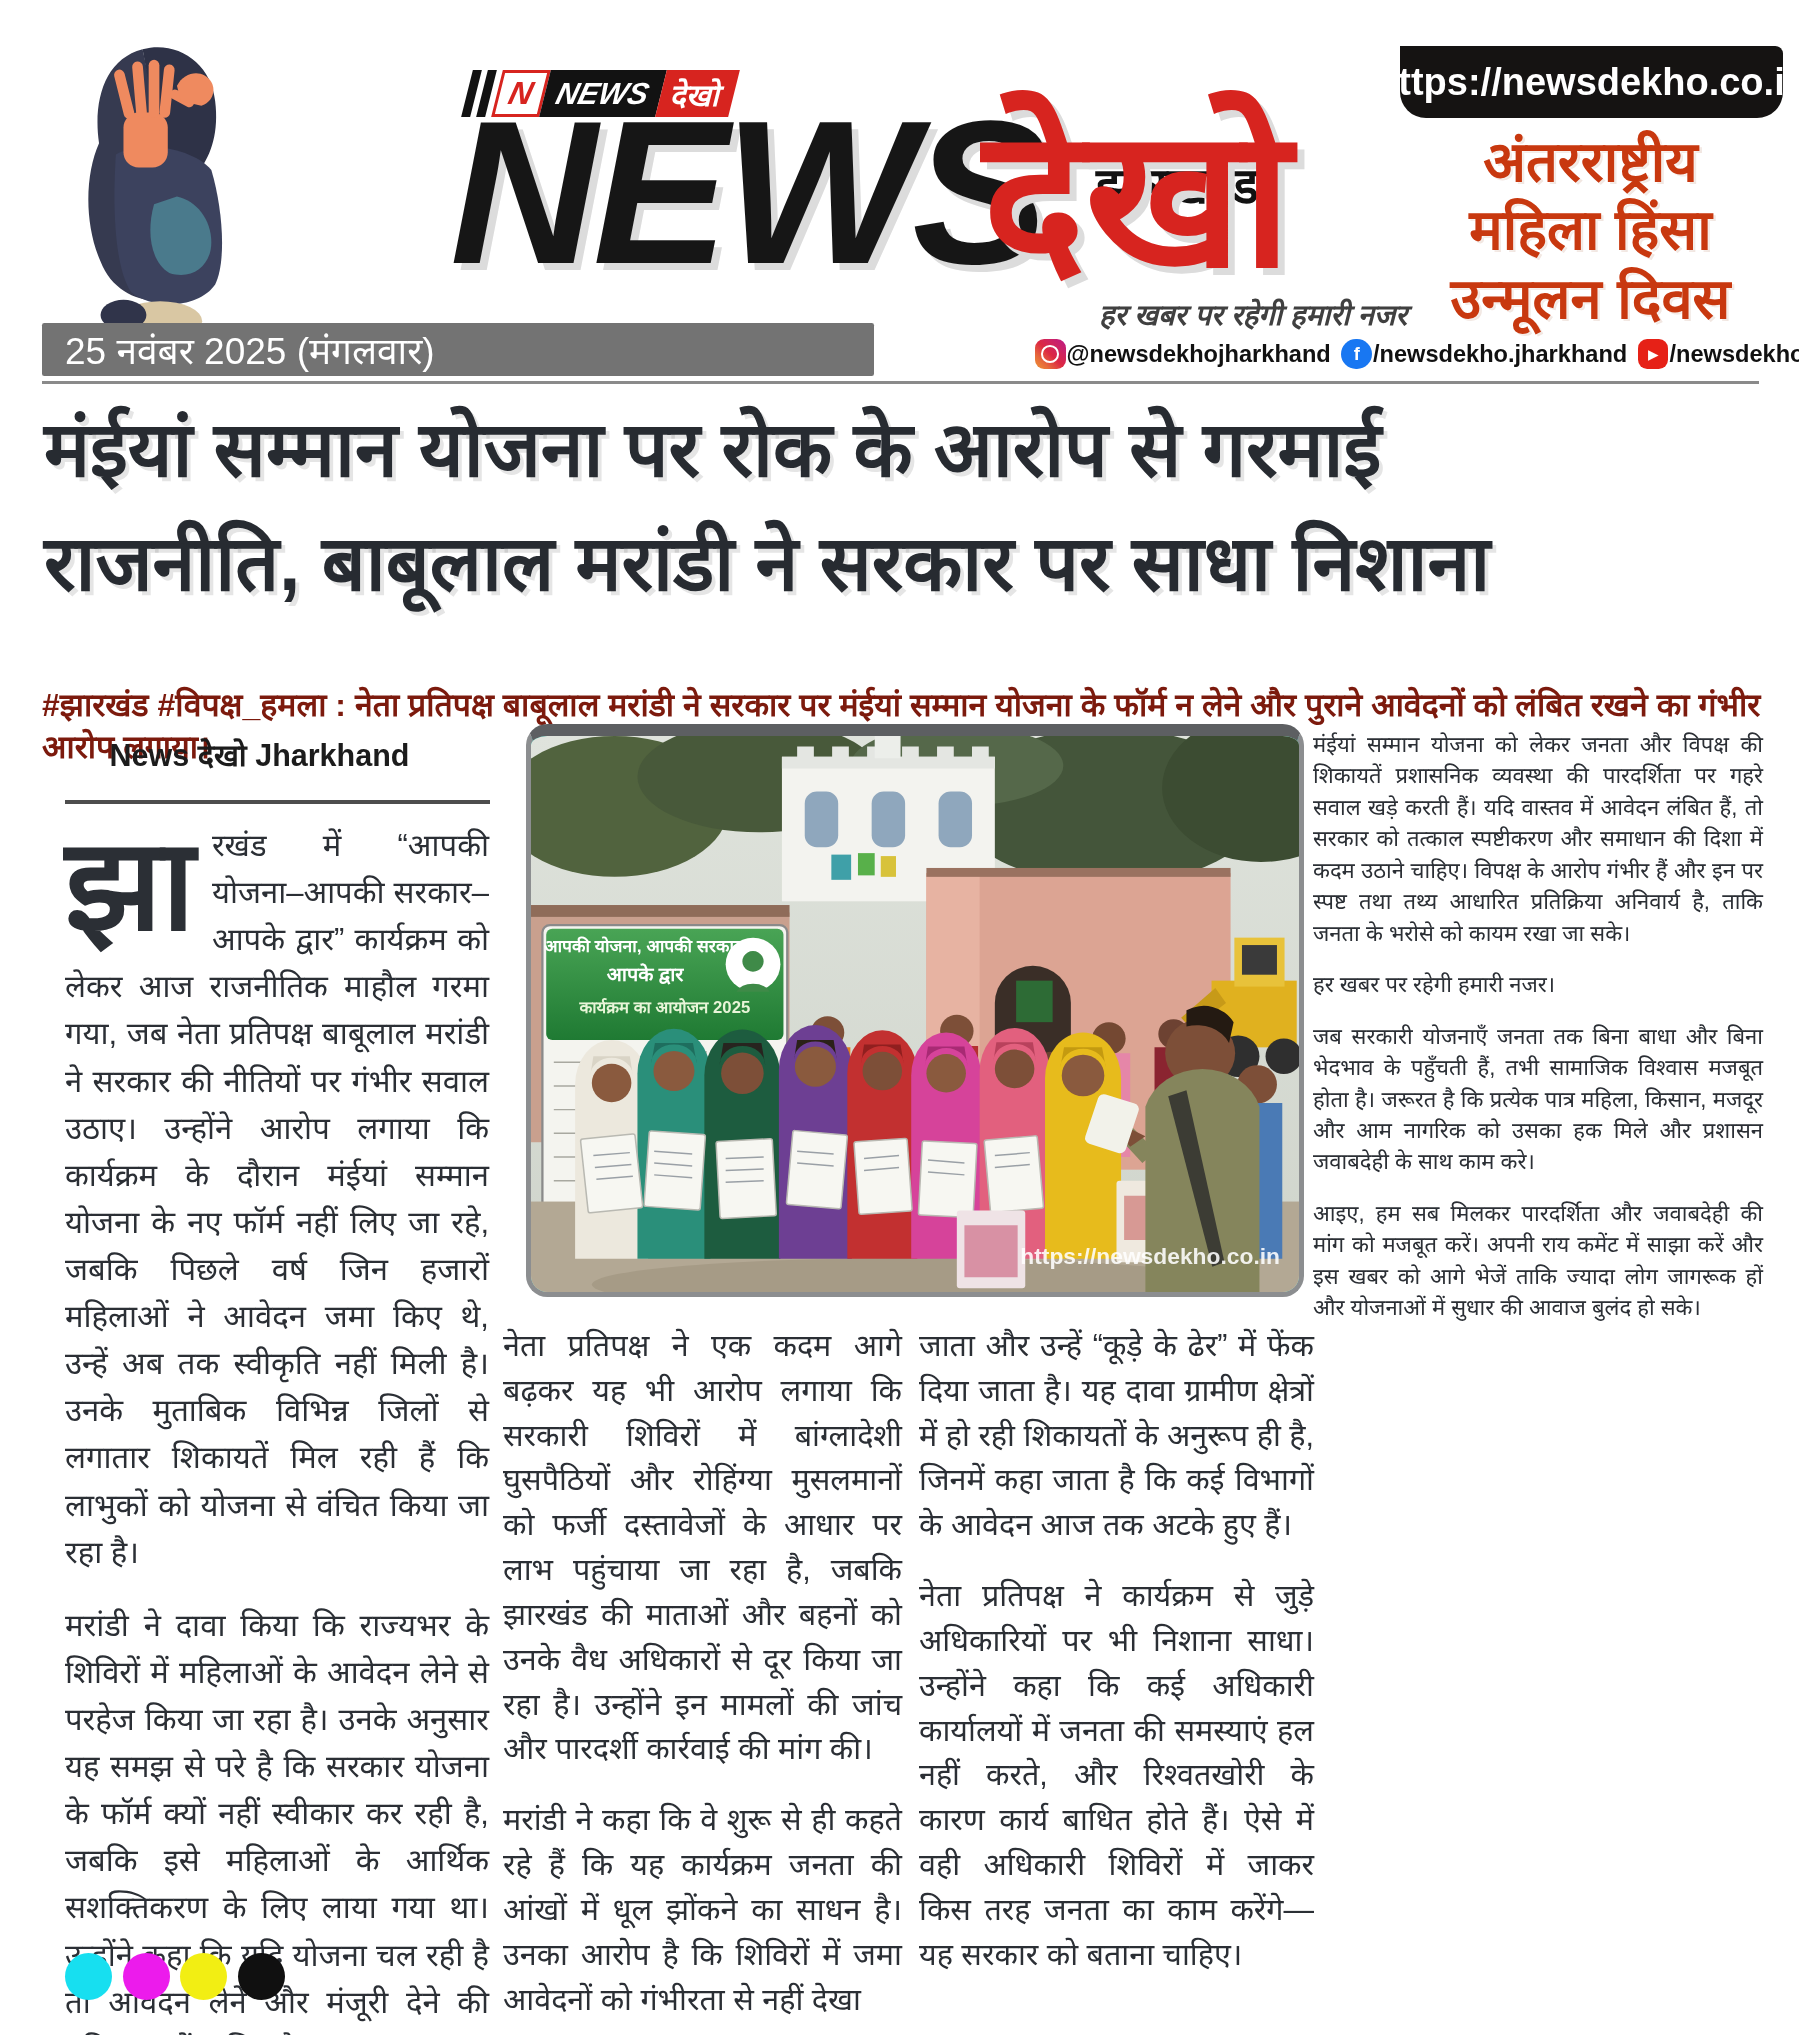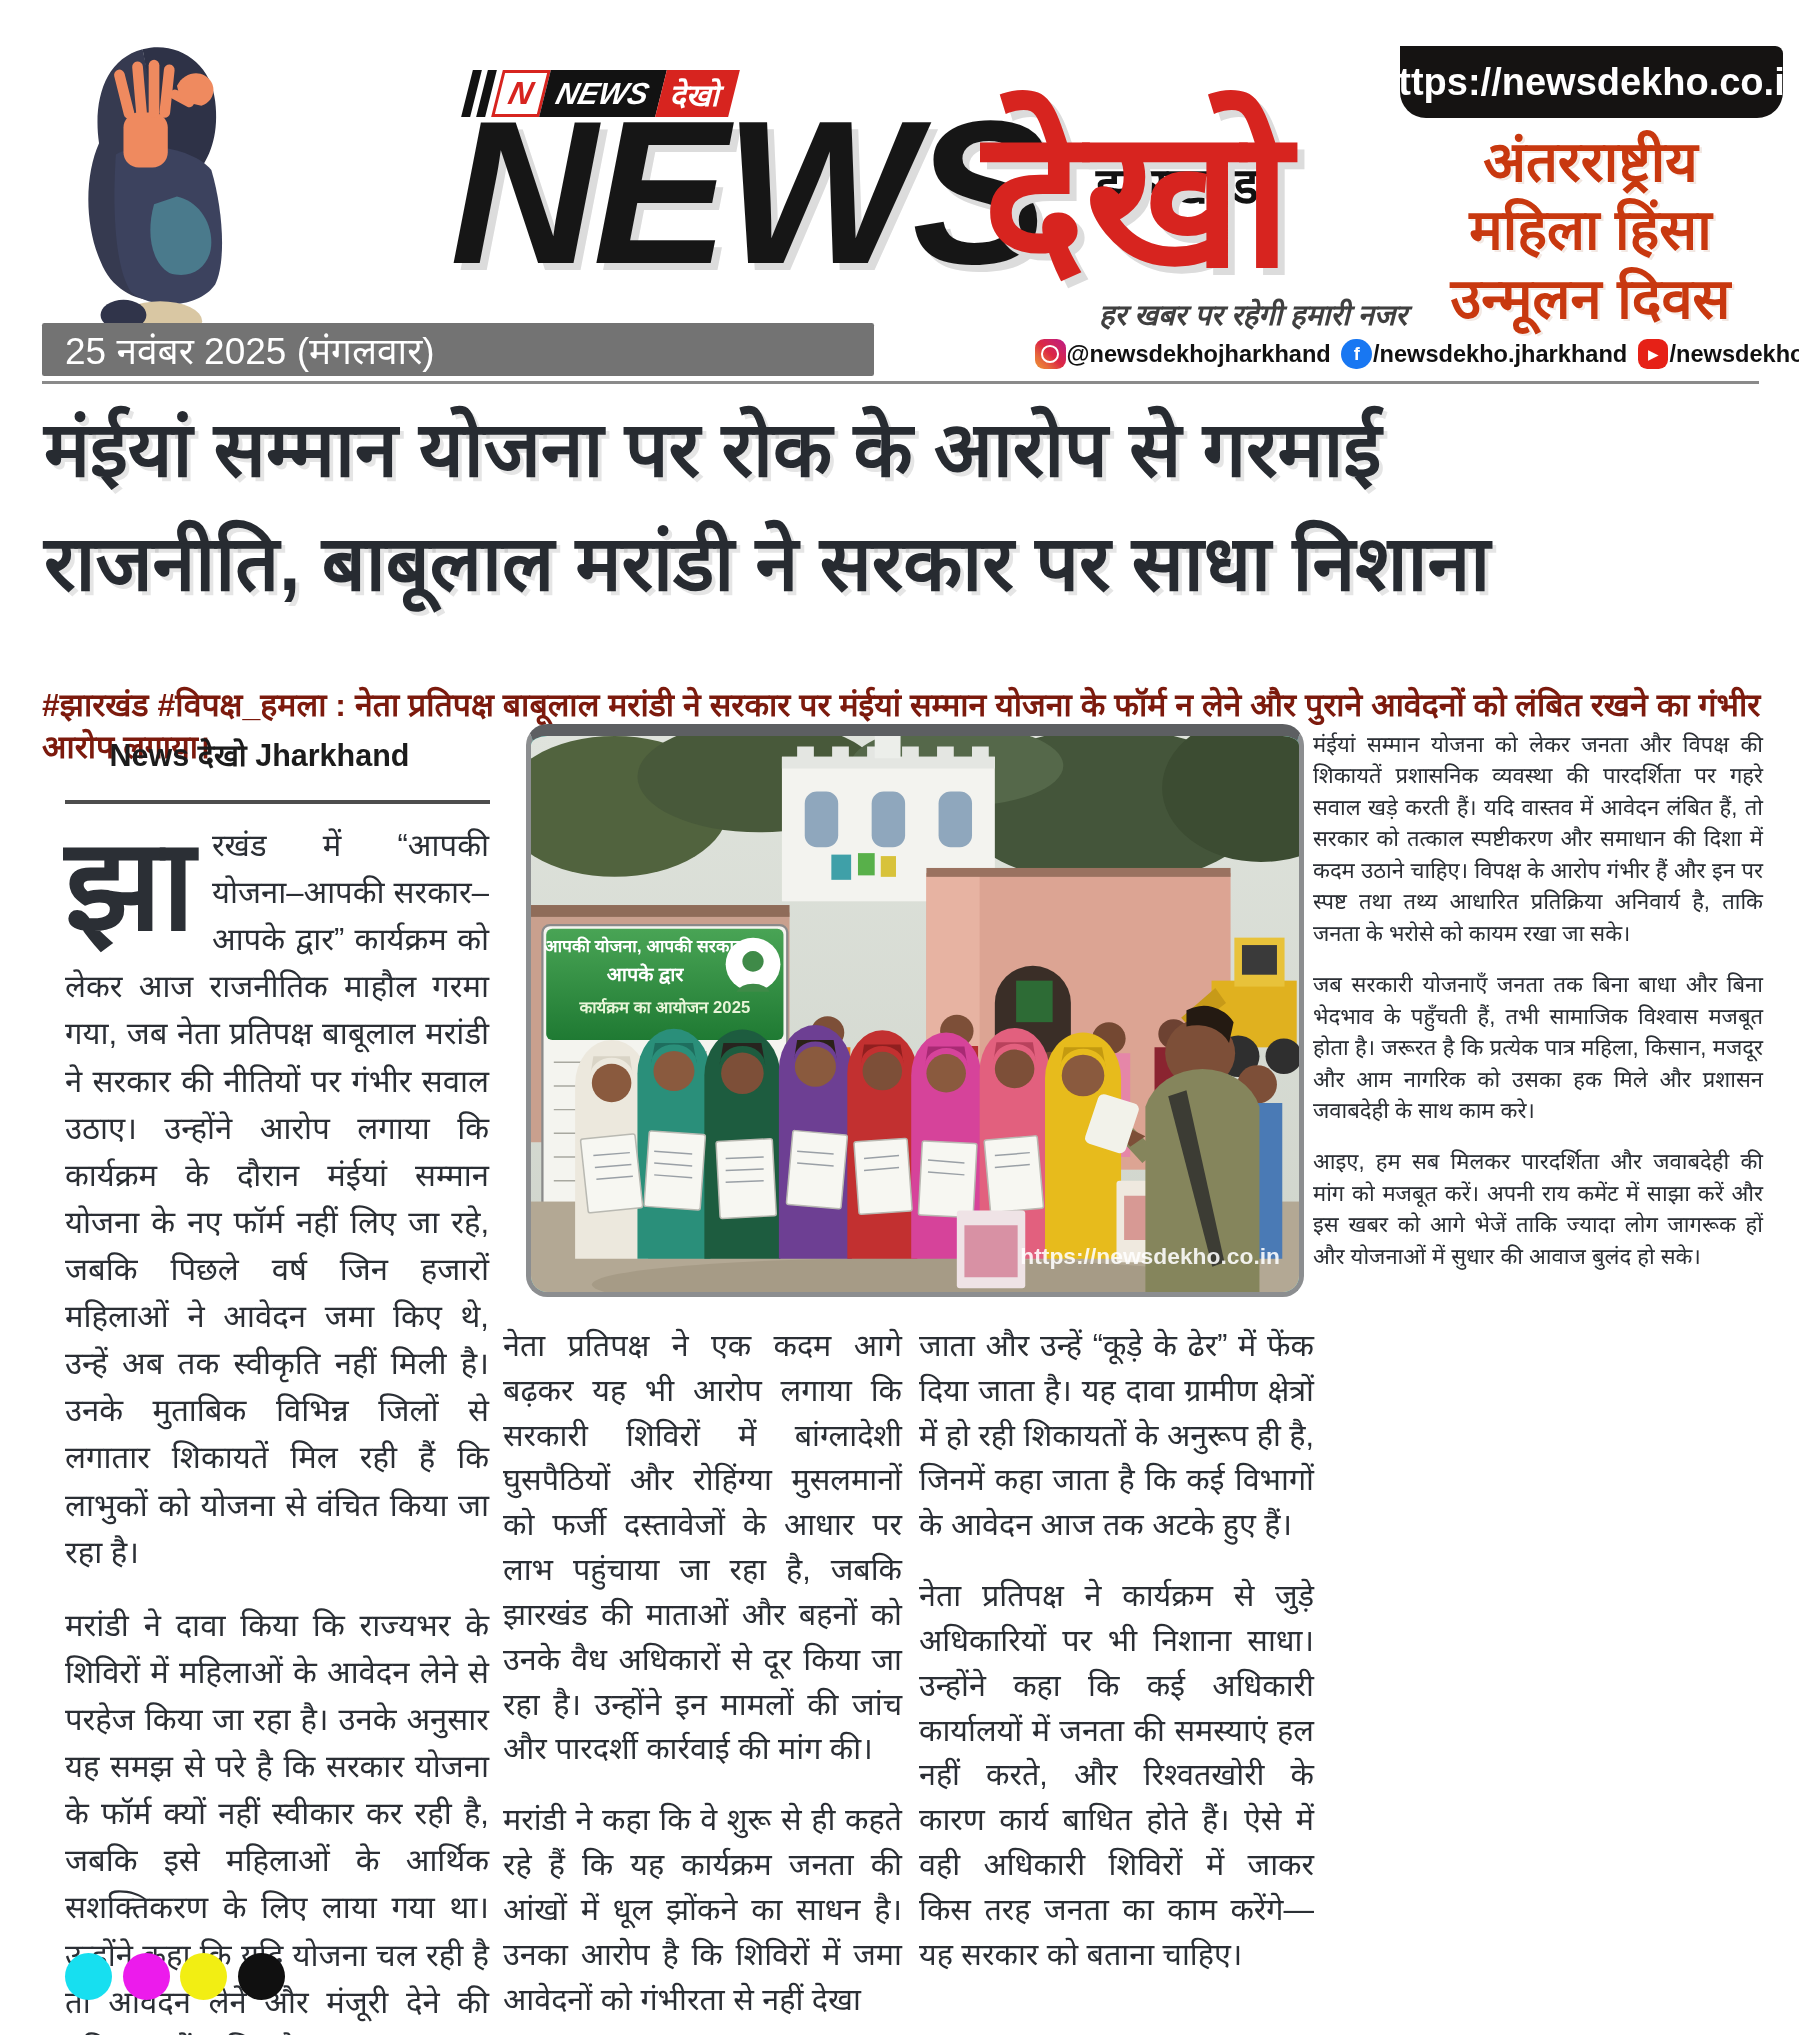--- a/index.html
+++ b/index.html
@@ -307,20 +307,21 @@
     <p>मरांडी ने कहा कि वे शुरू से ही कहते रहे हैं कि यह कार्यक्रम जनता की आंखों में धूल झोंकने का साधन है। उनका आरोप है कि शिविरों में जमा आवेदनों को गंभीरता से नहीं देखा</p>
   </div>
 
   <div class="col" id="col3">
     <p>जाता और उन्हें “कूड़े के ढेर” में फेंक दिया जाता है। यह दावा ग्रामीण क्षेत्रों में हो रही शिकायतों के अनुरूप ही है, जिनमें कहा जाता है कि कई विभागों के आवेदन आज तक अटके हुए हैं।</p>
     <p>नेता प्रतिपक्ष ने कार्यक्रम से जुड़े अधिकारियों पर भी निशाना साधा। उन्होंने कहा कि कई अधिकारी कार्यालयों में जनता की समस्याएं हल नहीं करते, और रिश्वतखोरी के कारण कार्य बाधित होते हैं। ऐसे में वही अधिकारी शिविरों में जाकर किस तरह जनता का काम करेंगे— यह सरकार को बताना चाहिए।</p>
   </div>
 
   <div class="col" id="col4">
     <p>मंईयां सम्मान योजना को लेकर जनता और विपक्ष की शिकायतें प्रशासनिक व्यवस्था की पारदर्शिता पर गहरे सवाल खड़े करती हैं। यदि वास्तव में आवेदन लंबित हैं, तो सरकार को तत्काल स्पष्टीकरण और समाधान की दिशा में कदम उठाने चाहिए। विपक्ष के आरोप गंभीर हैं और इन पर स्पष्ट तथा तथ्य आधारित प्रतिक्रिया अनिवार्य है, ताकि जनता के भरोसे को कायम रखा जा सके।</p>
+    <p>हर खबर पर रहेगी हमारी नजर।</p>
     <p>जब सरकारी योजनाएँ जनता तक बिना बाधा और बिना भेदभाव के पहुँचती हैं, तभी सामाजिक विश्वास मजबूत होता है। जरूरत है कि प्रत्येक पात्र महिला, किसान, मजदूर और आम नागरिक को उसका हक मिले और प्रशासन जवाबदेही के साथ काम करे।</p>
     <p>आइए, हम सब मिलकर पारदर्शिता और जवाबदेही की मांग को मजबूत करें। अपनी राय कमेंट में साझा करें और इस खबर को आगे भेजें ताकि ज्यादा लोग जागरूक हों और योजनाओं में सुधार की आवाज बुलंद हो सके।</p>
   </div>
 
   <div id="cmyk">
     <div class="dot c"></div>
     <div class="dot m"></div>
     <div class="dot y"></div>
     <div class="dot k"></div>
   </div>

